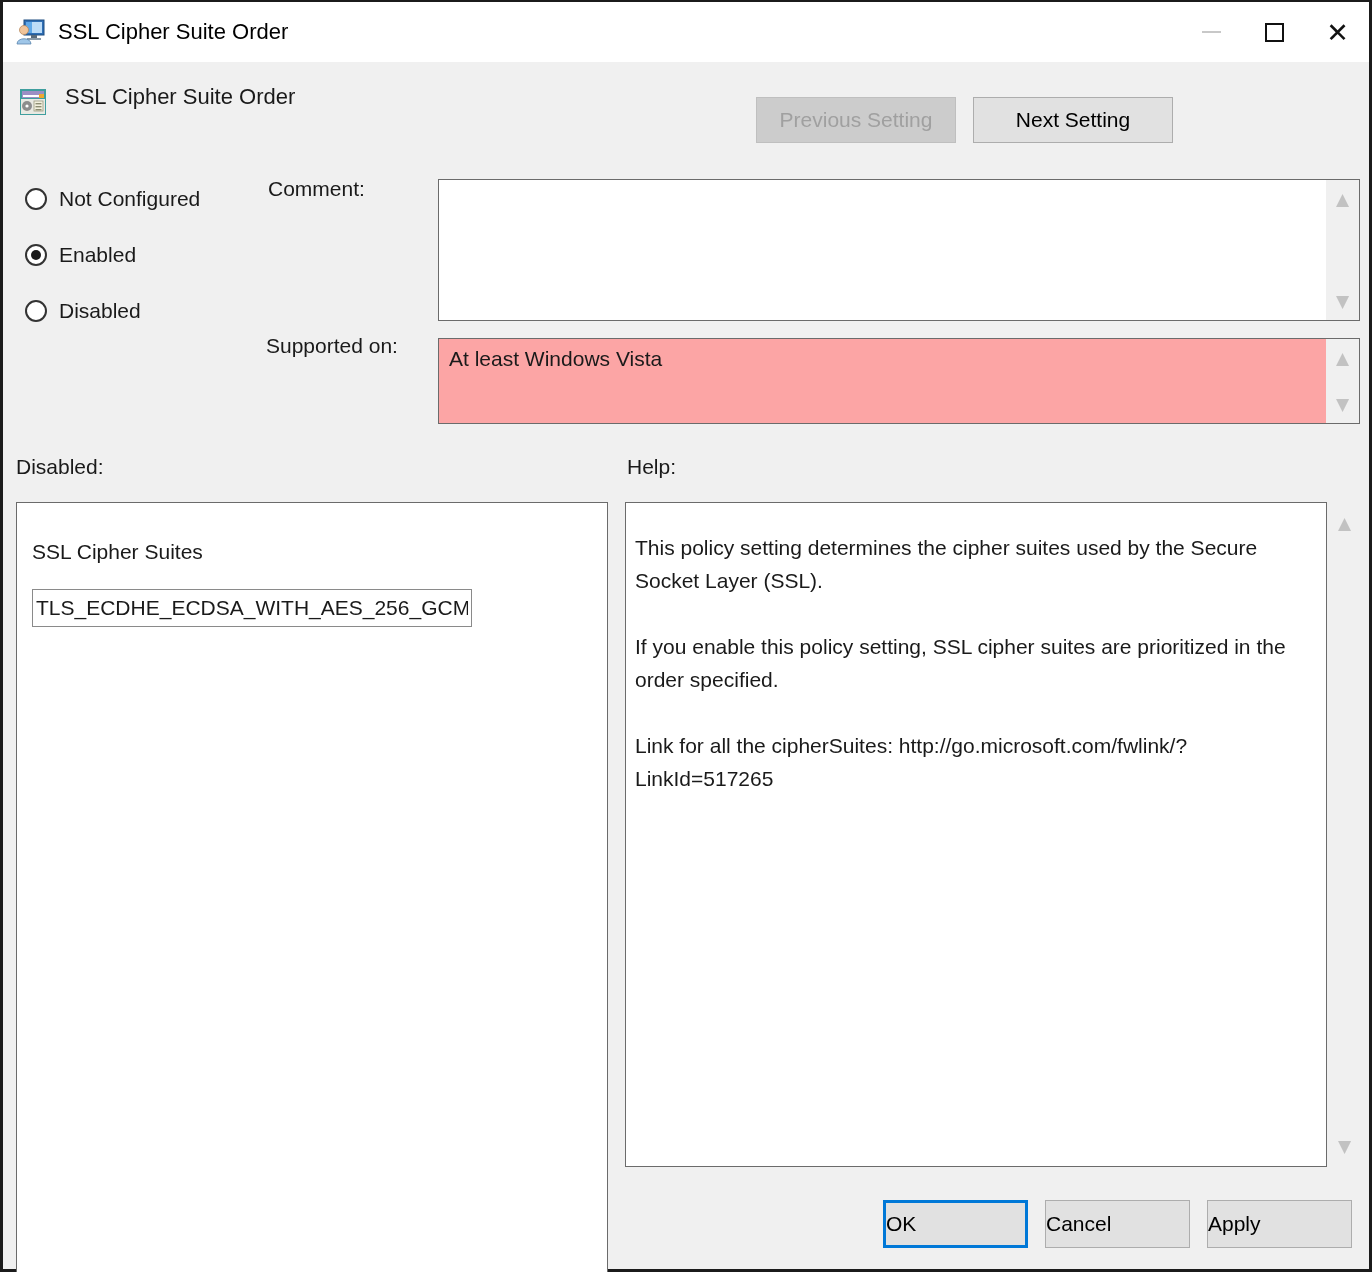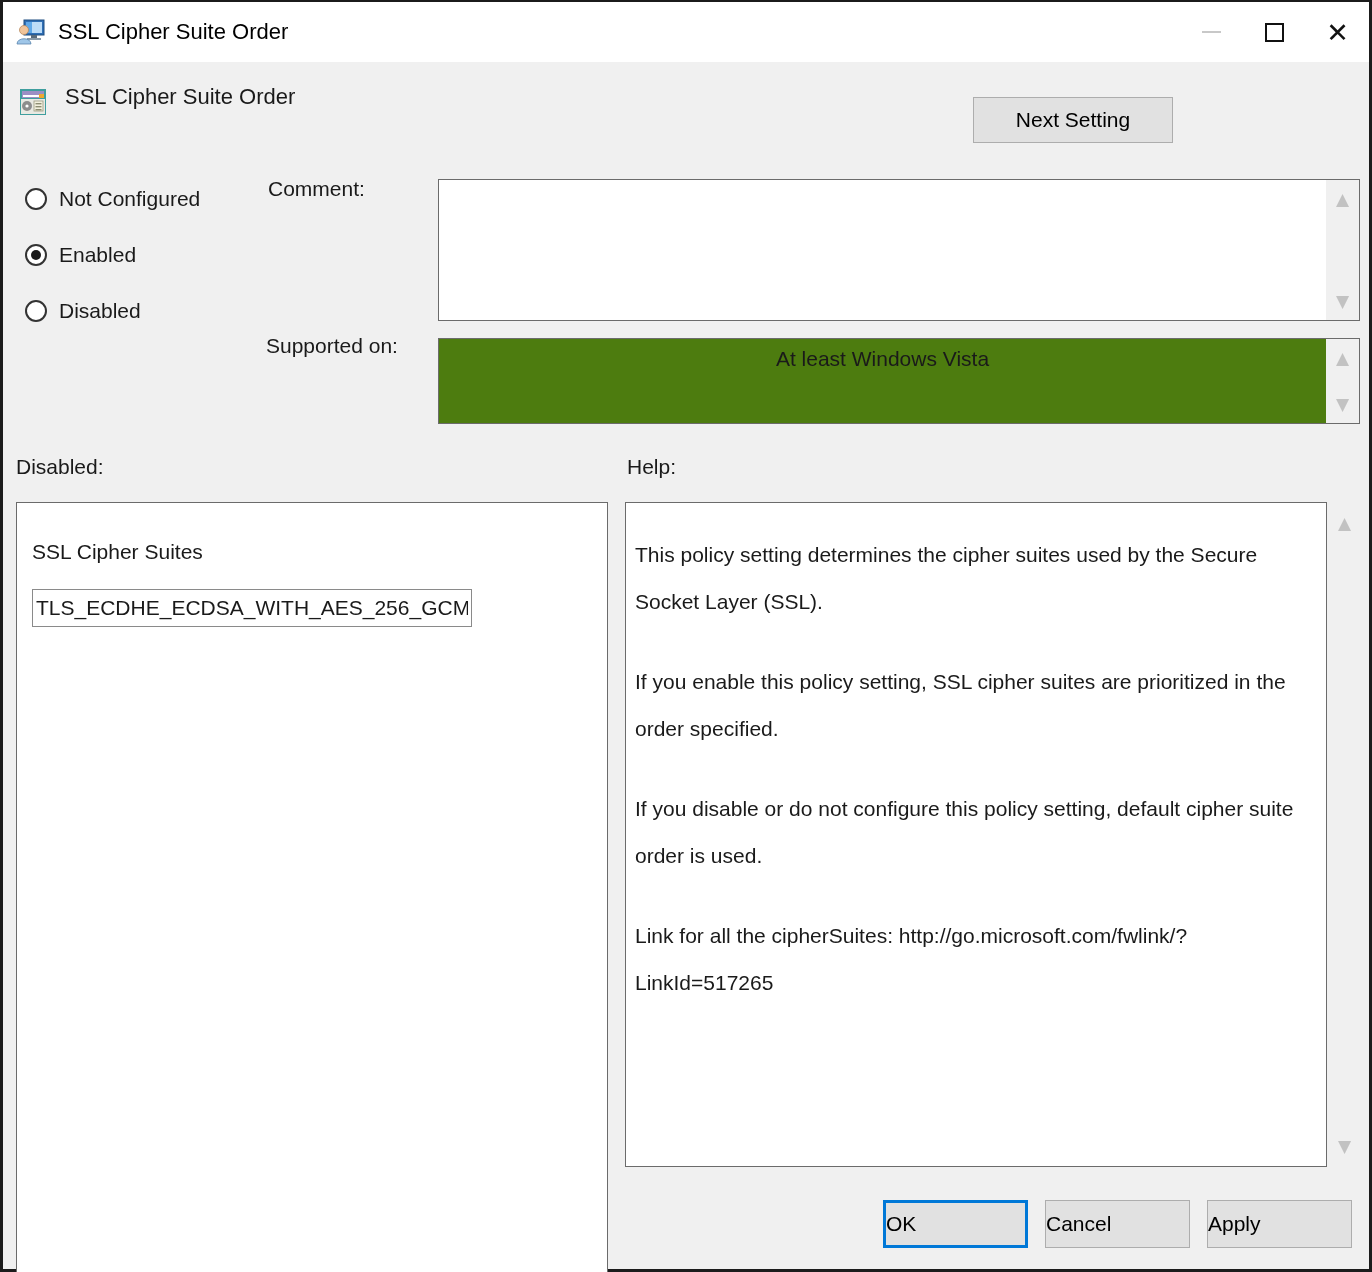--- a/index.html
+++ b/index.html
@@ -186,21 +186,21 @@
   #box-comment {
     left: 435px; top: 177px;
     width: 922px; height: 142px;
     background: #ffffff;
   }
   #box-supported {
     left: 435px; top: 336px;
     width: 922px; height: 86px;
     background: #f0f0f0;
   }
-  #box-supported .textbox-body { background: #4d7c0f; text-align: center; }
+  #box-supported .textbox-body { background: #fca5a5; }
 
   .vscroll {
     width: 33px;
     flex: none;
     background: #f0f0f0;
     position: relative;
   }
   .vscroll .arrow {
     position: absolute;
     left: 0;
@@ -271,21 +271,21 @@
     color: #1a1a1a;
     padding: 0 3px;
     outline: none;
   }
 
   #help-body {
     position: absolute;
     left: 9px; top: 28px;
     right: 10px;
     font-size: 21px;
-    line-height: 47px;
+    line-height: 33px;
     color: #1a1a1a;
   }
   #help-body p { margin: 0 0 33px 0; }
   #help-body p:last-child { margin-bottom: 0; }
 
   
   .footbtn {
     position: absolute;
     top: 1198px;
     height: 48px;
@@ -348,20 +348,23 @@
         <circle cx="8" cy="18" r="1.6" fill="#ffffff"></circle>
         <rect x="15" y="13" width="9" height="10" fill="#f3f1de" stroke="#9a9a80" stroke-width="0.8"></rect>
         <rect x="16.5" y="15" width="6" height="1.4" fill="#8d8d72"></rect>
         <rect x="16.5" y="18" width="6" height="1.4" fill="#8d8d72"></rect>
         <rect x="16.5" y="21" width="6" height="1.4" fill="#8d8d72"></rect>
       </svg>
     </div>
     <div id="header-title">SSL Cipher Suite Order</div>
   </div>
 
+  <div class="navbtn" id="btn-prev">
+    <span>Previous Setting</span>
+  </div>
   <div class="navbtn" id="btn-next">
     <span>Next Setting</span>
   </div>
 
   <div class="radio-row" id="radio-not-configured">
     <div class="radio-circle"></div>
     <div class="radio-label">Not Configured</div>
   </div>
   <div class="radio-row" id="radio-enabled">
     <div class="radio-circle checked"></div>
@@ -395,21 +398,20 @@
 
   <div class="panel" id="panel-options">
     <div id="options-group-label">SSL Cipher Suites</div>
     <input id="cipher-input" type="text" value="TLS_ECDHE_ECDSA_WITH_AES_256_GCM_SHA384" style="">
   </div>
 
   <div class="panel" id="panel-help">
     <div id="help-body">
       <p>This policy setting determines the cipher suites used by the Secure Socket Layer (SSL).</p>
       <p>If you enable this policy setting, SSL cipher suites are prioritized in the order specified.</p>
-      <p>If you disable or do not configure this policy setting, default cipher suite order is used.</p>
       <p>Link for all the cipherSuites: http://go.microsoft.com/fwlink/?LinkId=517265</p>
     </div>
   </div>
   <div id="help-scroll">
     <div class="arrow up">▲</div>
     <div class="arrow down">▼</div>
   </div>
 
   <div class="footbtn" id="btn-ok">
     <span>OK</span>

